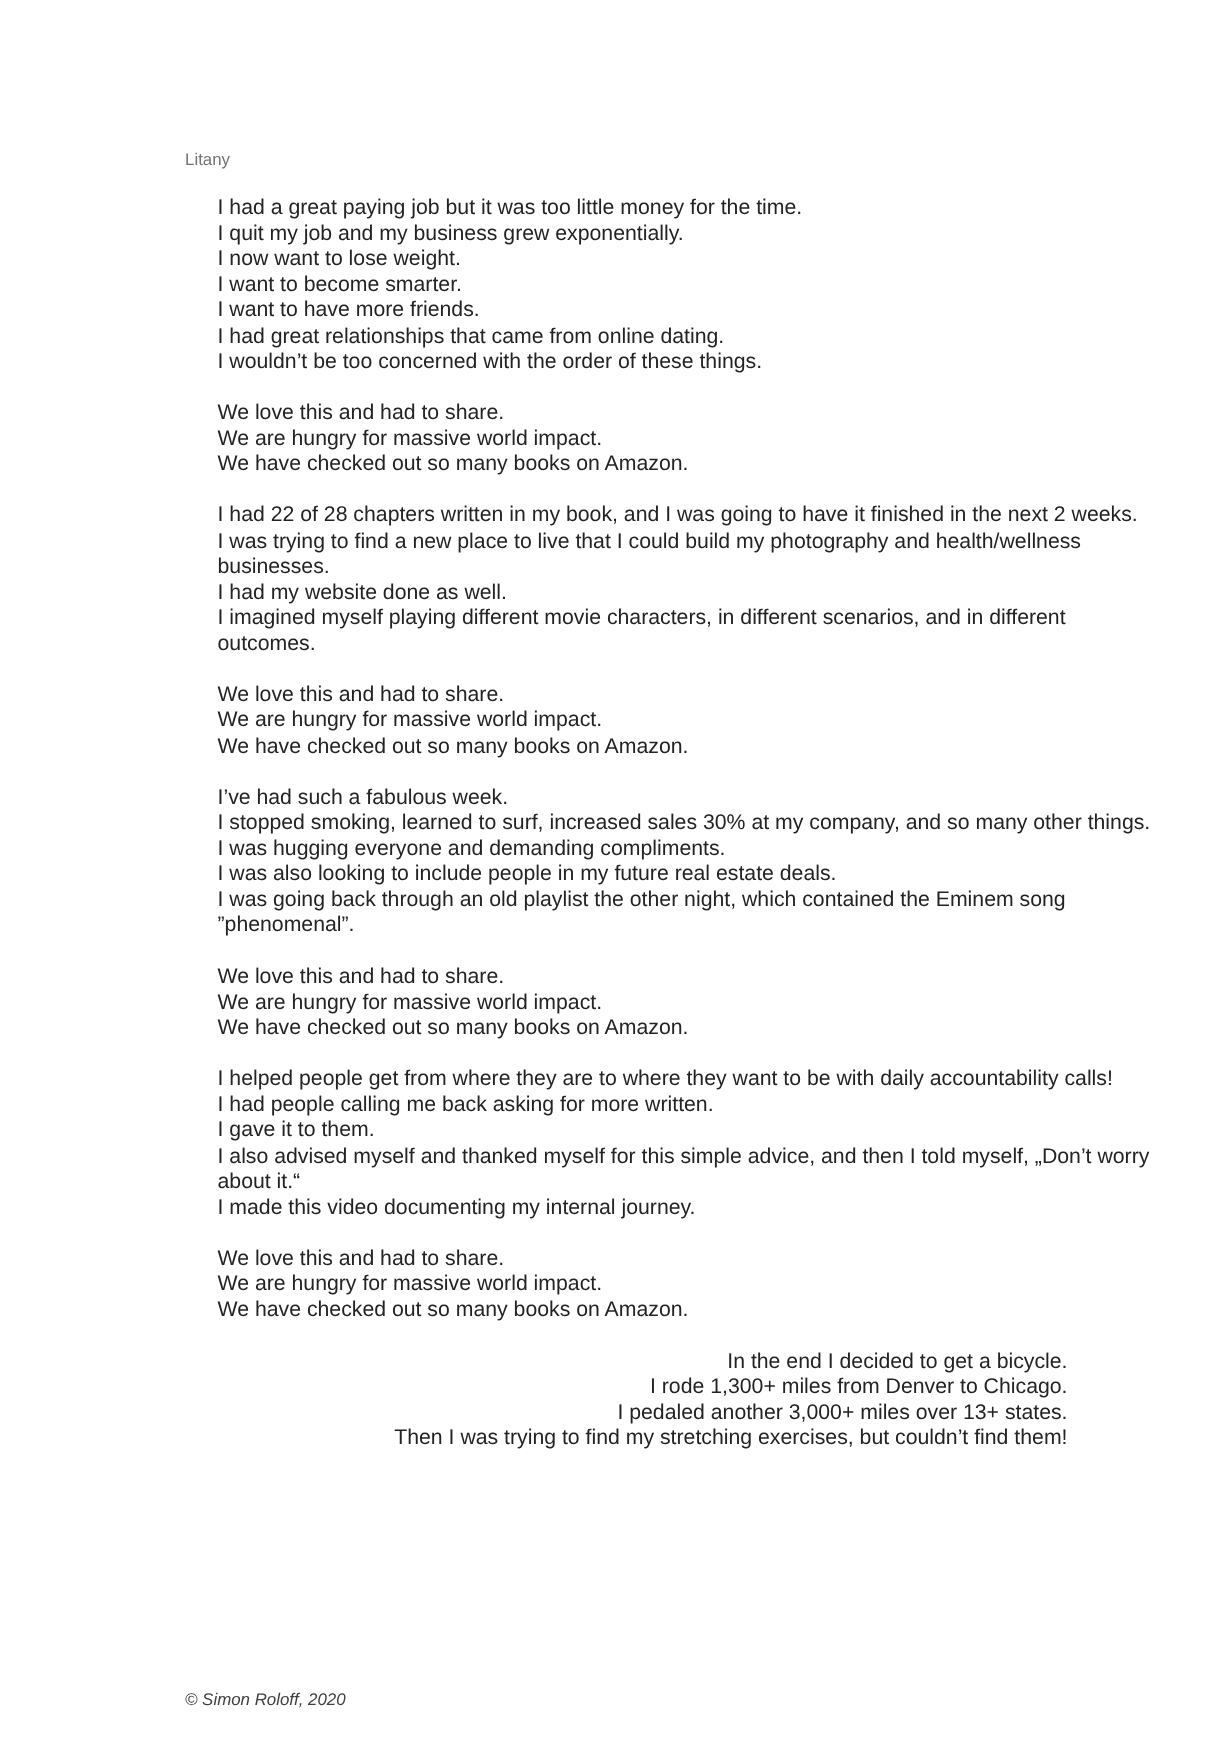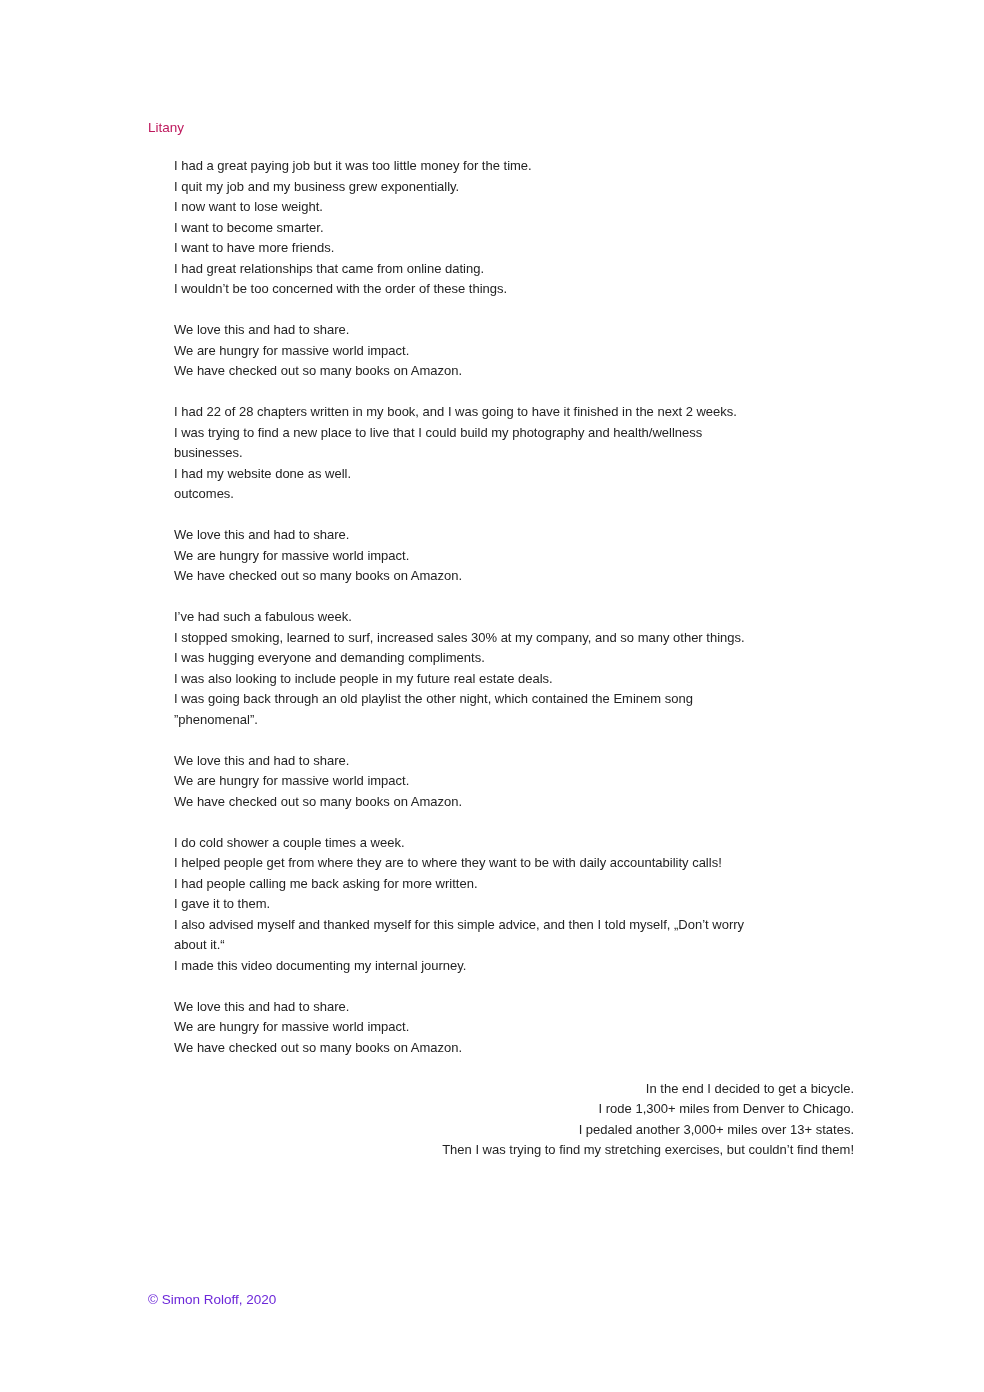--- a/index.html
+++ b/index.html
@@ -15,48 +15,49 @@
     font-family: "Liberation Sans", "DejaVu Sans", sans-serif;
     color: #232323;
     overflow: hidden;
   }
   .doc-title {
     position: absolute;
     left: 148px;
     top: 118px;
     font-size: 13.5px;
     line-height: 20px;
-    color: #be185d;
+    color: #737373;
   }
   .poem {
     position: absolute;
     left: 174px;
     top: 156px;
     width: 680px;
-    font-size: 13px;
+    font-size: 17px;
     line-height: 20.5px;
     color: #232323;
   }
   .block {
     margin: 0 0 20.5px 0;
   }
   .block:last-child {
     margin-bottom: 0;
     text-align: right;
   }
   .line {
     white-space: nowrap;
   }
   .copyright {
     position: absolute;
     left: 148px;
-    top: 1290px;
+    top: 1350px;
     font-size: 13.5px;
     line-height: 20px;
-    color: #6d28d9;
+    font-style: italic;
+    color: #404040;
   }
 </style>
 </head>
 <body>
 
 <div class="page">
   <div class="doc-title">Litany</div>
 
   <div class="poem">
       <div class="block stanza">
@@ -71,20 +72,21 @@
       <div class="block refrain">
         <div class="line">We love this and had to share.</div>
         <div class="line">We are hungry for massive world impact.</div>
         <div class="line">We have checked out so many books on Amazon.</div>
       </div>
       <div class="block stanza">
         <div class="line">I had 22 of 28 chapters written in my book, and I was going to have it finished in the next 2 weeks.</div>
         <div class="line">I was trying to find a new place to live that I could build my photography and health/wellness</div>
         <div class="line">businesses.</div>
         <div class="line">I had my website done as well.</div>
+        <div class="line">I imagined myself playing different movie characters, in different scenarios, and in different</div>
         <div class="line">outcomes.</div>
       </div>
       <div class="block refrain">
         <div class="line">We love this and had to share.</div>
         <div class="line">We are hungry for massive world impact.</div>
         <div class="line">We have checked out so many books on Amazon.</div>
       </div>
       <div class="block stanza">
         <div class="line">I’ve had such a fabulous week.</div>
         <div class="line">I stopped smoking, learned to surf, increased sales 30% at my company, and so many other things.</div>
@@ -92,21 +94,20 @@
         <div class="line">I was also looking to include people in my future real estate deals.</div>
         <div class="line">I was going back through an old playlist the other night, which contained the Eminem song</div>
         <div class="line">”phenomenal”.</div>
       </div>
       <div class="block refrain">
         <div class="line">We love this and had to share.</div>
         <div class="line">We are hungry for massive world impact.</div>
         <div class="line">We have checked out so many books on Amazon.</div>
       </div>
       <div class="block stanza">
-        <div class="line">I do cold shower a couple times a week.</div>
         <div class="line">I helped people get from where they are to where they want to be with daily accountability calls!</div>
         <div class="line">I had people calling me back asking for more written.</div>
         <div class="line">I gave it to them.</div>
         <div class="line">I also advised myself and thanked myself for this simple advice, and then I told myself, „Don’t worry</div>
         <div class="line">about it.“</div>
         <div class="line">I made this video documenting my internal journey.</div>
       </div>
       <div class="block refrain">
         <div class="line">We love this and had to share.</div>
         <div class="line">We are hungry for massive world impact.</div>

